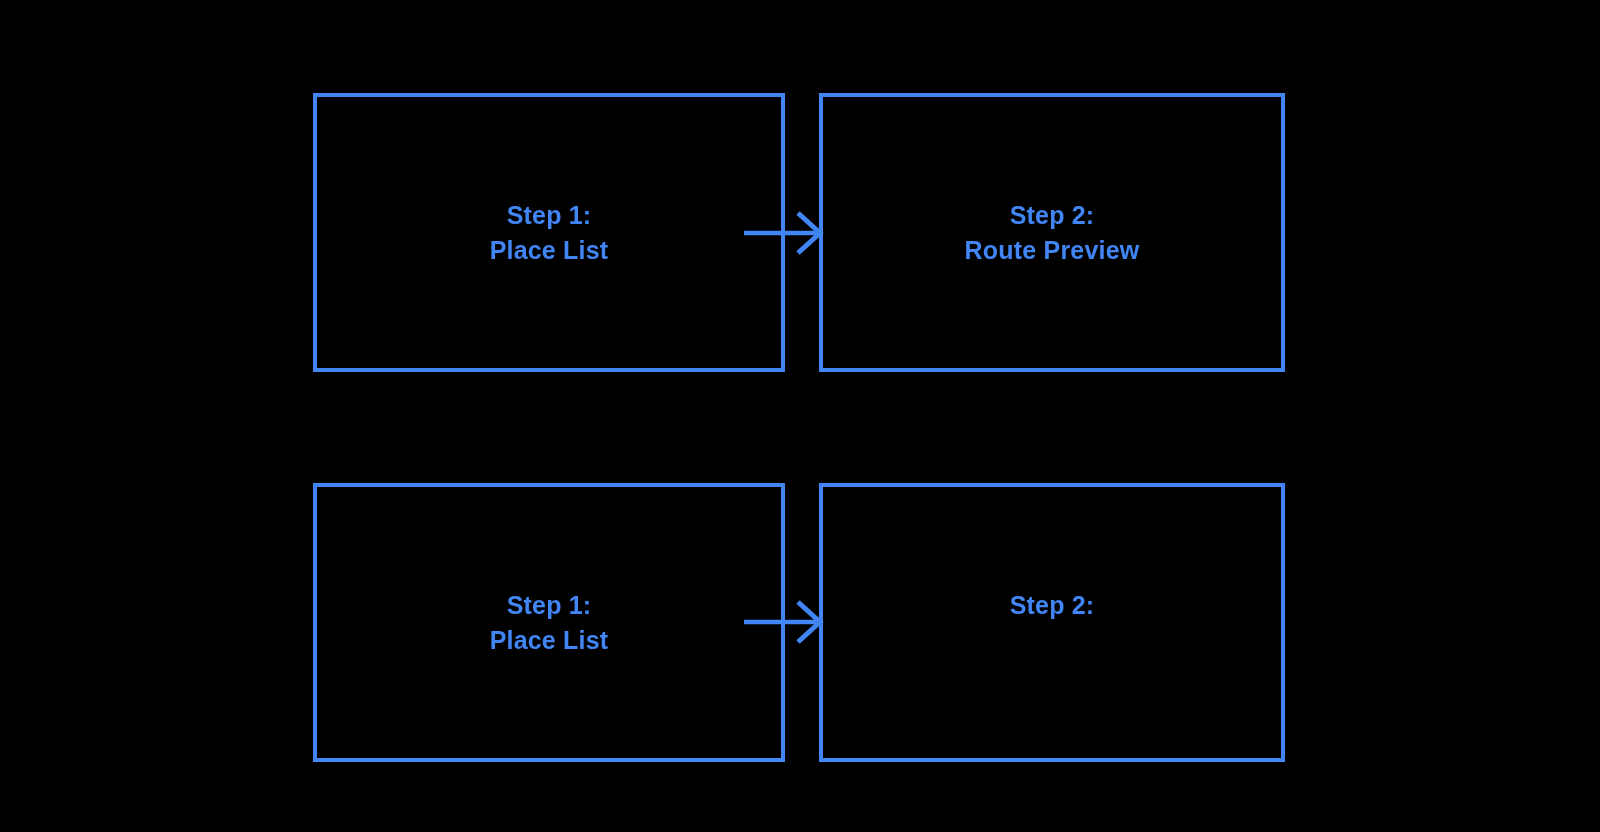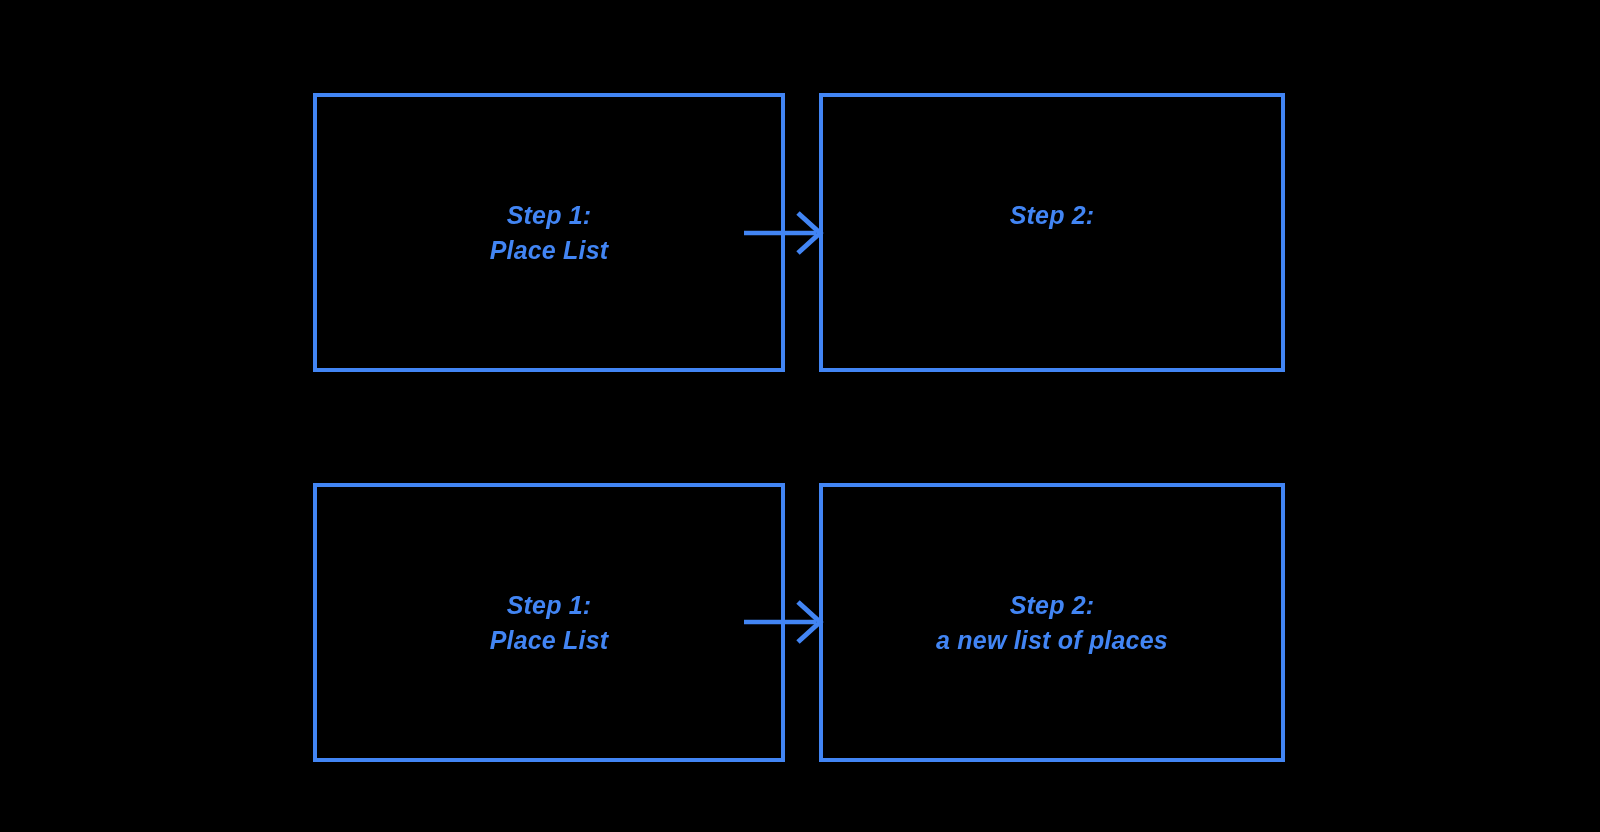--- a/index.html
+++ b/index.html
@@ -29,21 +29,21 @@
     color: var(--accent, #4285F4);
     font-size: 25px;
     line-height: 35px;
     font-weight: bold;
     letter-spacing: 0.2px;
   }
   .pos-top-left     { left: 313px; top: 93px;  width: 472px; height: 279px; }
   .pos-top-right    { left: 819px; top: 93px;  width: 466px; height: 279px; }
   .pos-bottom-left  { left: 313px; top: 483px; width: 472px; height: 279px; }
   .pos-bottom-right { left: 819px; top: 483px; width: 466px; height: 279px; }
-  .box-line { white-space: nowrap; font-style: italic; }
+  .box-line { white-space: nowrap; }
   .arrow {
     position: absolute;
     left: 742px;
     width: 84px;
     height: 44px;
     stroke: var(--accent, #4285F4);
     fill: none;
   }
   .arrow-top    { top: 211px; }
   .arrow-bottom { top: 600px; }
@@ -55,35 +55,35 @@
 
 <div class="canvas">
 
   <div class="flow-box pos-top-left">
     <div class="box-line">Step 1:</div>
     <div class="box-line">Place List</div>
   </div>
 
   <div class="flow-box pos-top-right">
     <div class="box-line">Step 2:</div>
+    <div class="box-line">Route Preview</div>
   </div>
 
   <svg class="arrow arrow-top" viewBox="0 0 84 44" aria-hidden="true">
     <line class="shaft" x1="2" y1="22" x2="74" y2="22"></line>
     <polyline class="head" points="56,2 78,22 56,42"></polyline>
   </svg>
 
   <div class="flow-box pos-bottom-left">
     <div class="box-line">Step 1:</div>
     <div class="box-line">Place List</div>
   </div>
 
   <div class="flow-box pos-bottom-right">
     <div class="box-line">Step 2:</div>
-    <div class="box-line">a new list of places</div>
   </div>
 
   <svg class="arrow arrow-bottom" viewBox="0 0 84 44" aria-hidden="true">
     <line class="shaft" x1="2" y1="22" x2="74" y2="22"></line>
     <polyline class="head" points="56,2 78,22 56,42"></polyline>
   </svg>
 
 </div>
 
 </body></html>

